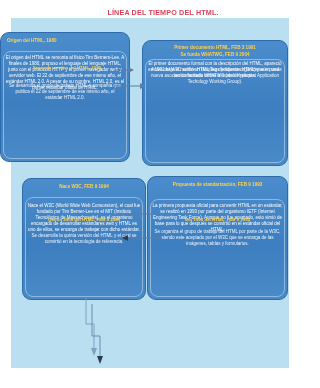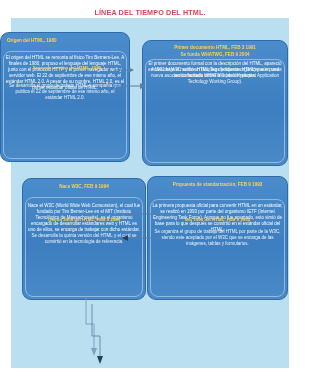--- a/index.html
+++ b/index.html
@@ -24,20 +24,21 @@
   .title{
     position:absolute;
     left:0;top:8px;
     width:300px;
     text-align:center;
     color:#d9445a;
     font-size:7.2px;
     font-weight:bold;
     letter-spacing:.15px;
     white-space:nowrap;
+    padding-left:13px;
   }
   
   .box{
     position:absolute;
     background:linear-gradient(180deg,#4b8ccc 0%,#3d7ec0 55%,#4a8ac8 100%);
     border:1px solid #2f6ba8;
     border-radius:9px;
     box-sizing:border-box;
     overflow:hidden;
   }

